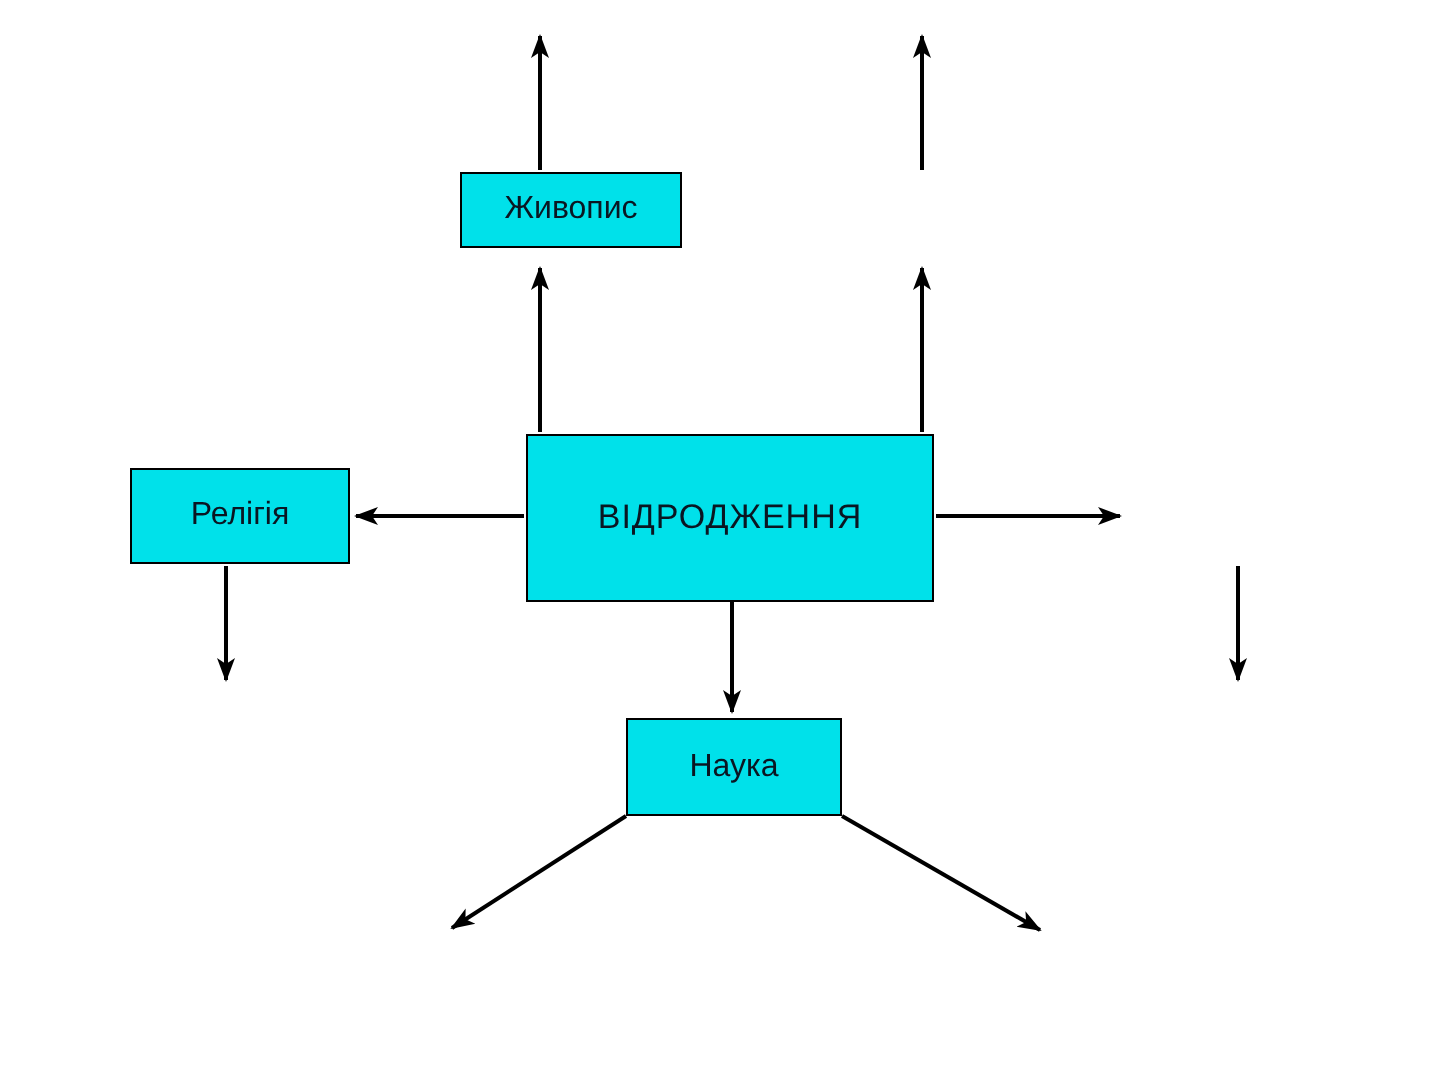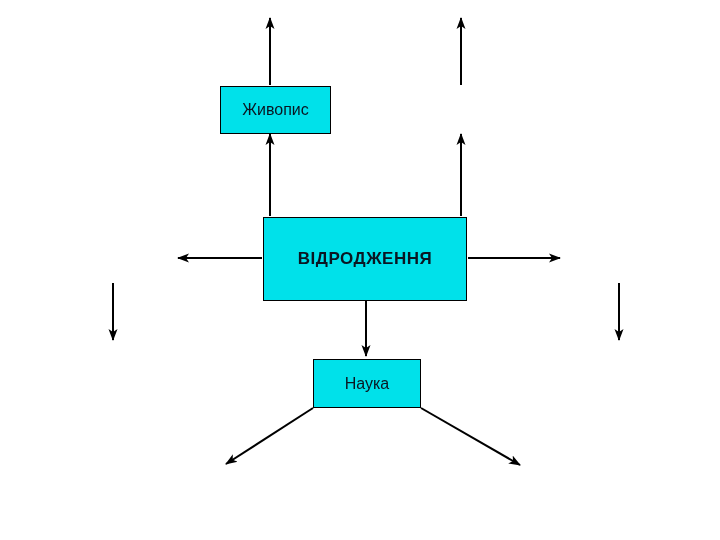--- a/index.html
+++ b/index.html
@@ -40,21 +40,21 @@
     display: flex;
     align-items: center;
     justify-content: center;
     background: var(--node-fill, #00e1ea);
     border: 1.5px solid var(--node-border, #000000);
     color: var(--node-text, #0a1622);
     font-size: 16px;
     text-align: center;
   }
   .node.center {
-    font-weight: bold;
+    font-weight: normal;
     font-size: 17px;
     letter-spacing: 0.5px;
   }
   .lbl {
     white-space: nowrap;
   }
 </style>
 </head>
 <body>
 
@@ -72,28 +72,31 @@
     <line x1="461" y1="216" x2="461" y2="134" marker-end="url(#ah)"></line>
     <line x1="262" y1="258" x2="178" y2="258" marker-end="url(#ah)"></line>
     <line x1="468" y1="258" x2="560" y2="258" marker-end="url(#ah)"></line>
     <line x1="113" y1="283" x2="113" y2="340" marker-end="url(#ah)"></line>
     <line x1="619" y1="283" x2="619" y2="340" marker-end="url(#ah)"></line>
     <line x1="366" y1="301" x2="366" y2="356" marker-end="url(#ah)"></line>
     <line x1="313" y1="408" x2="226" y2="464" marker-end="url(#ah)"></line>
     <line x1="421" y1="408" x2="520" y2="465" marker-end="url(#ah)"></line>
   </svg>
 
-  <div class="node" style="left:220px; top:86px; width:111px; height:48px;">
+  <div class="node" style="left:230px; top:86px; width:111px; height:38px;">
     <span class="lbl">Живопис</span>
   </div>
 
 
   <div class="node center" style="left:263px; top:217px; width:204px; height:84px;">
     <span class="lbl">ВІДРОДЖЕННЯ</span>
   </div>
 
+  <div class="node" style="left:65px; top:234px; width:110px; height:48px;">
+    <span class="lbl">Релігія</span>
+  </div>
 
 
   <div class="node" style="left:313px; top:359px; width:108px; height:49px;">
     <span class="lbl">Наука</span>
   </div>
 
 </div>
 
 </body></html>

